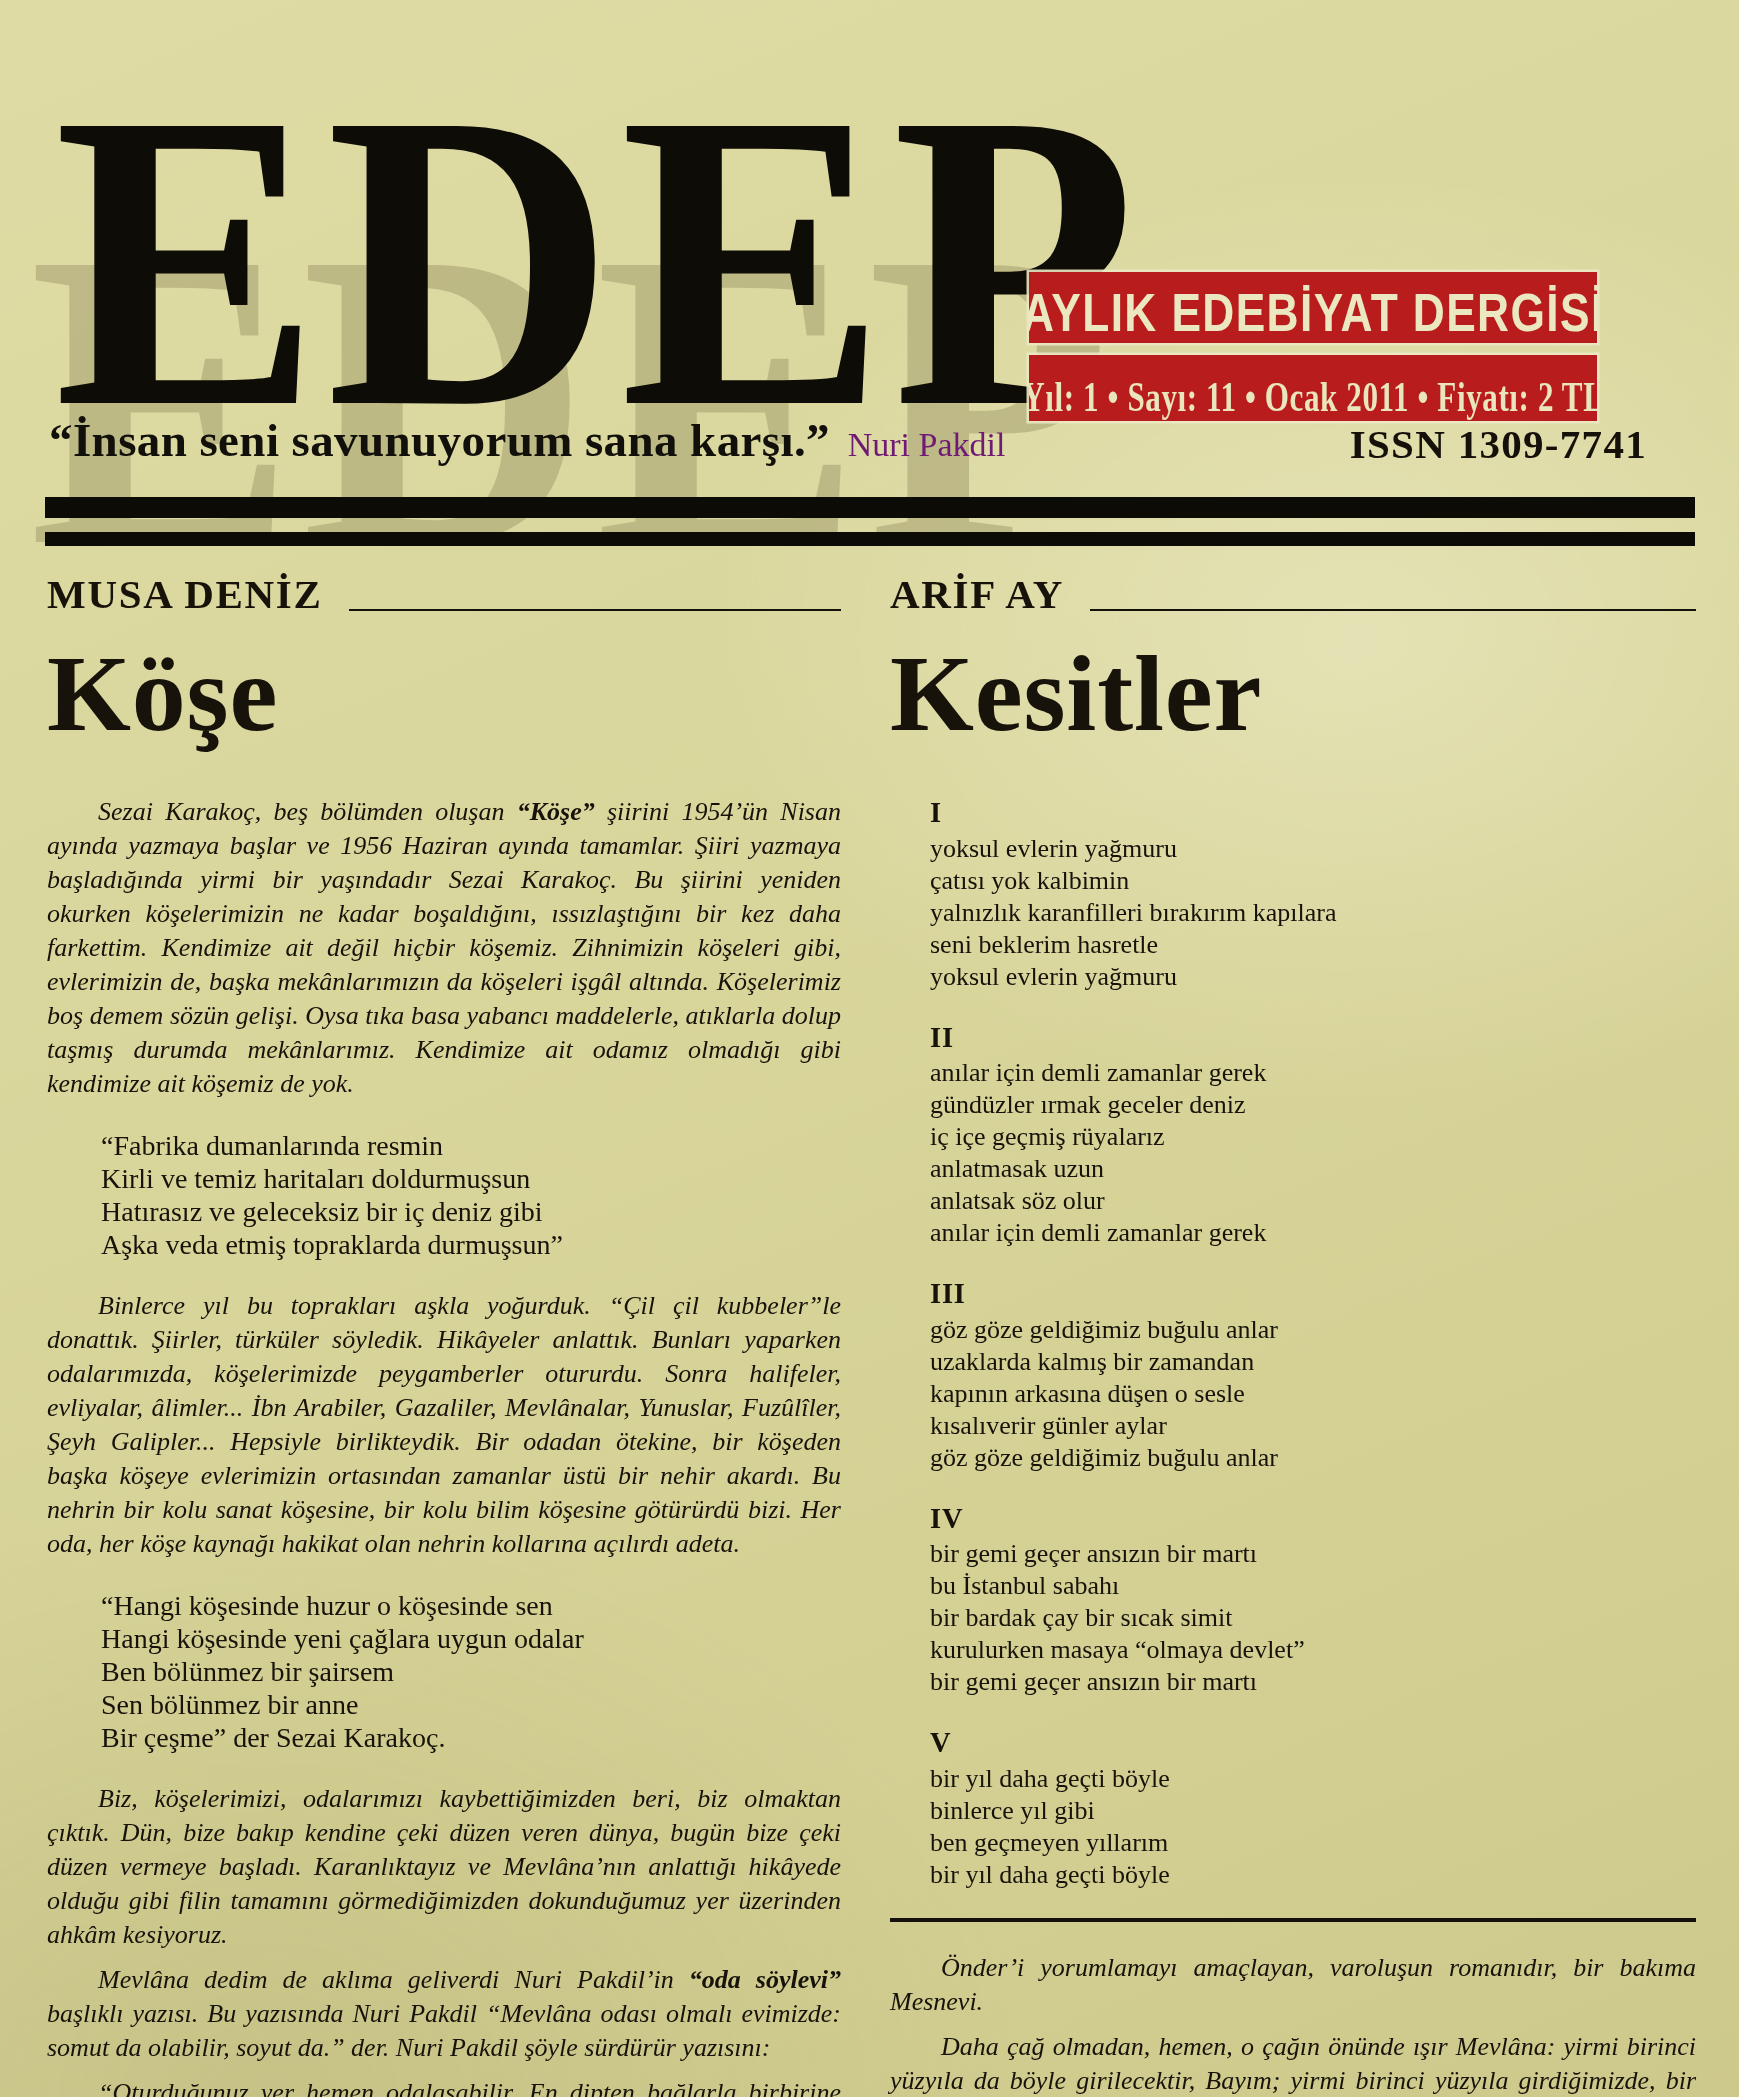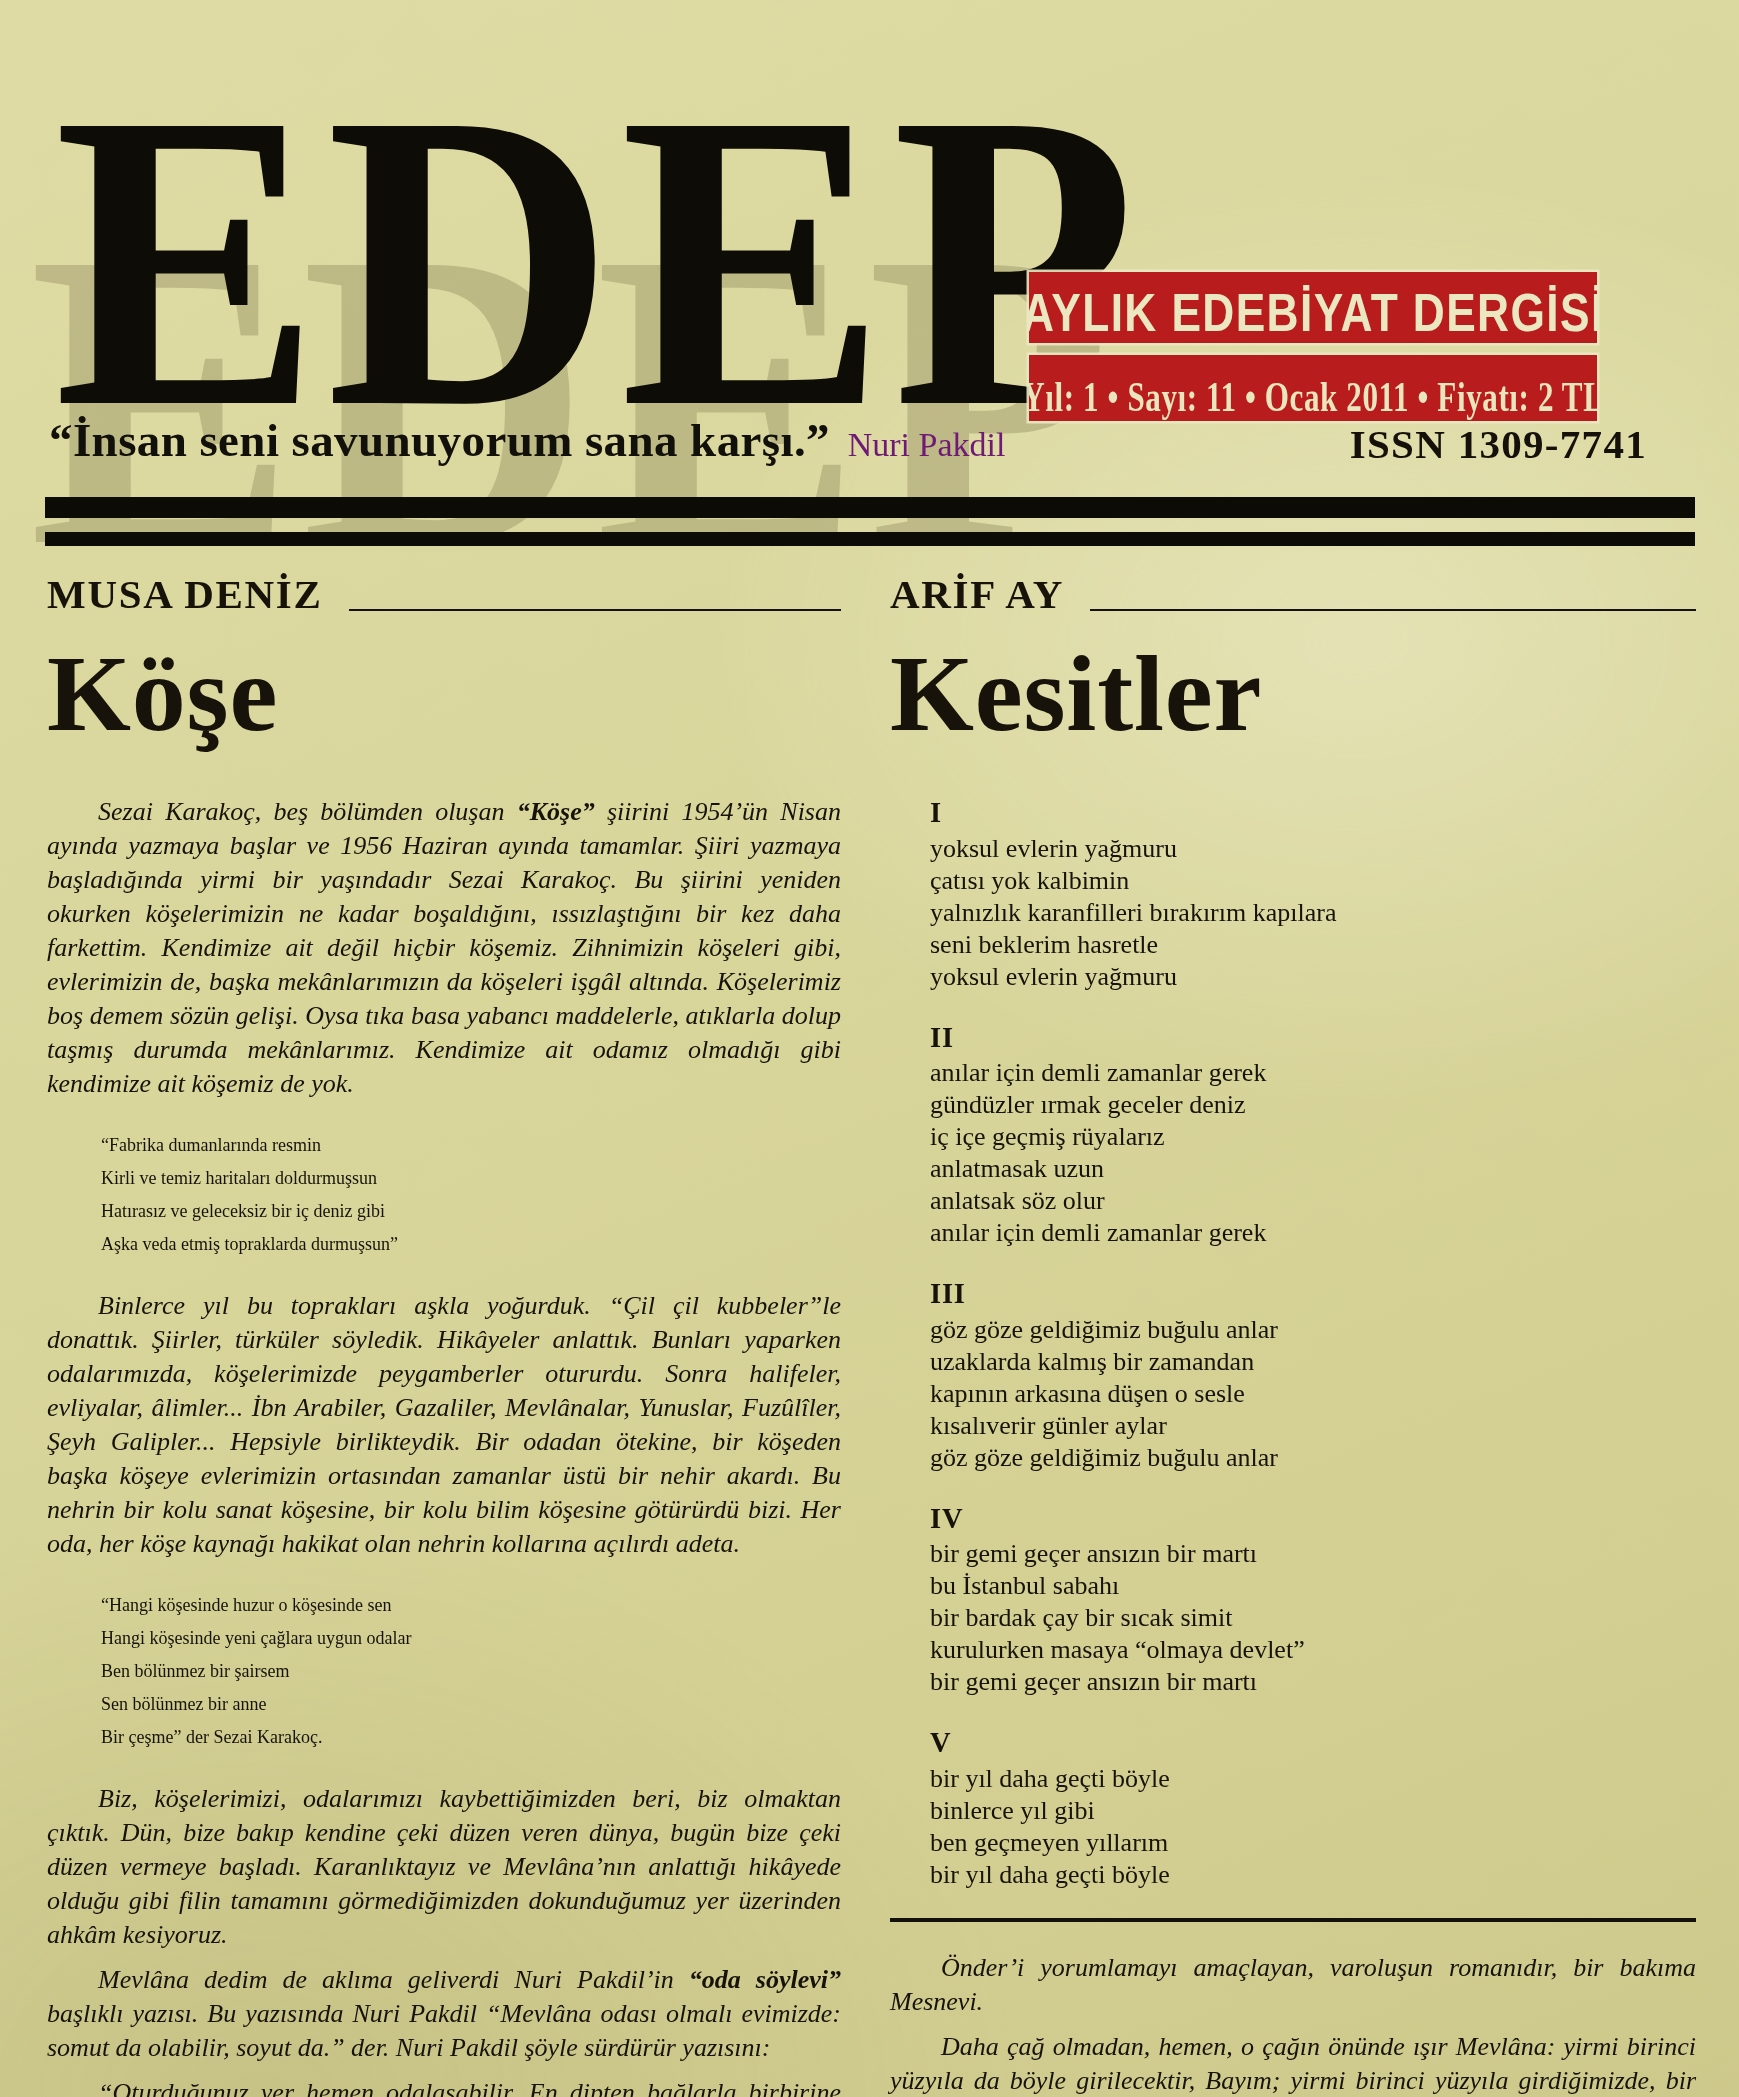--- a/index.html
+++ b/index.html
@@ -52,21 +52,21 @@
   .col{min-width:0;}
   .col.left{width:794px;flex:none;}
   .col.right{flex:1;}
   .colhead{display:flex;align-items:flex-end;gap:26px;height:44px;}
   .colhead .author{font-weight:bold;font-size:41px;line-height:1;letter-spacing:1.7px;white-space:nowrap;}
   .colhead .hline{flex:1;border-bottom:2.9px solid #14110a;margin-bottom:4.2px;}
   h2.atitle{font-size:108px;font-weight:bold;line-height:1.05;margin:22px 0 45px 0;letter-spacing:0.8px;}
 
   .para{font-size:26px;line-height:34px;text-align:justify;text-indent:51px;margin:0 0 11px 0;font-style:italic;}
   .para b{font-weight:bold;}
-  .verse{margin:28px 0 28px 54px;font-size:18px;}
+  .verse{margin:28px 0 28px 54px;font-size:28px;}
   .verse .vline{line-height:33px;}
   .psec{margin:0 0 27px 40px;font-size:26px;}
   .psec .num{font-weight:bold;font-size:28.5px;line-height:35px;margin-bottom:2.5px;letter-spacing:0.8px;}
   .psec .vline{line-height:32px;}
   .colrule{height:3.8px;background:#14110a;margin:22px 0 29px 0;}
 </style>
 </head>
 <body>
 
 <div class="page">

